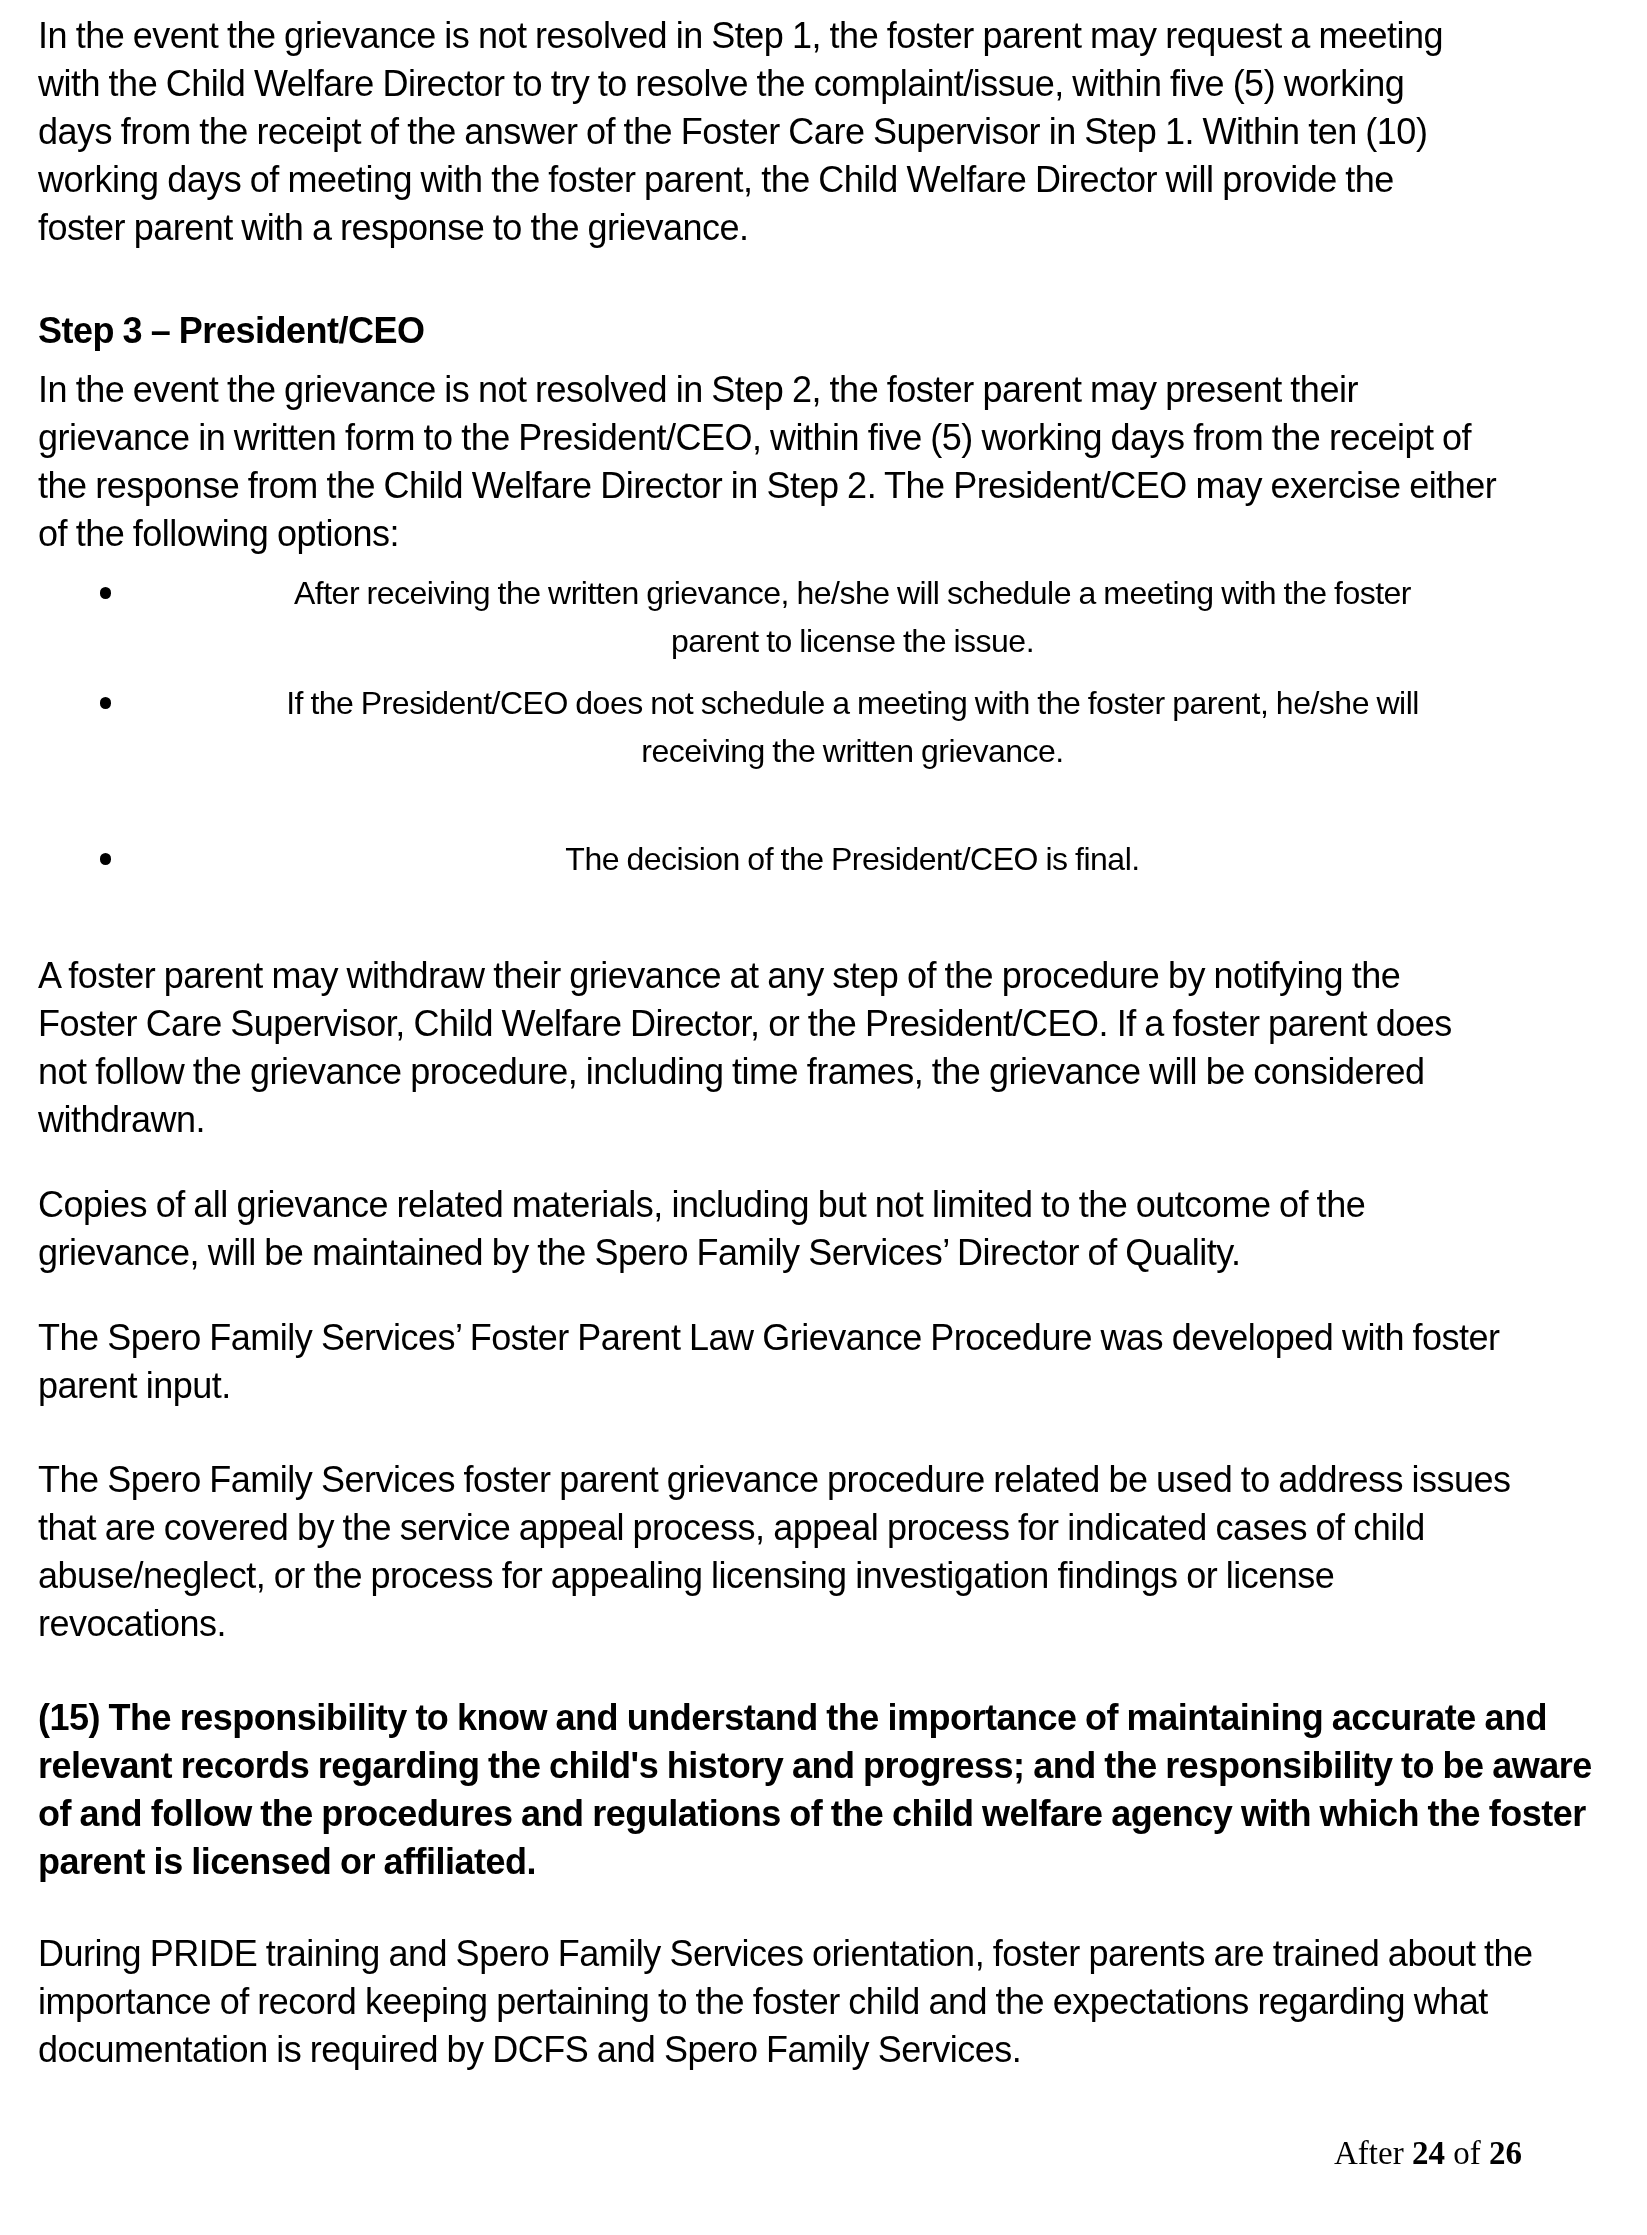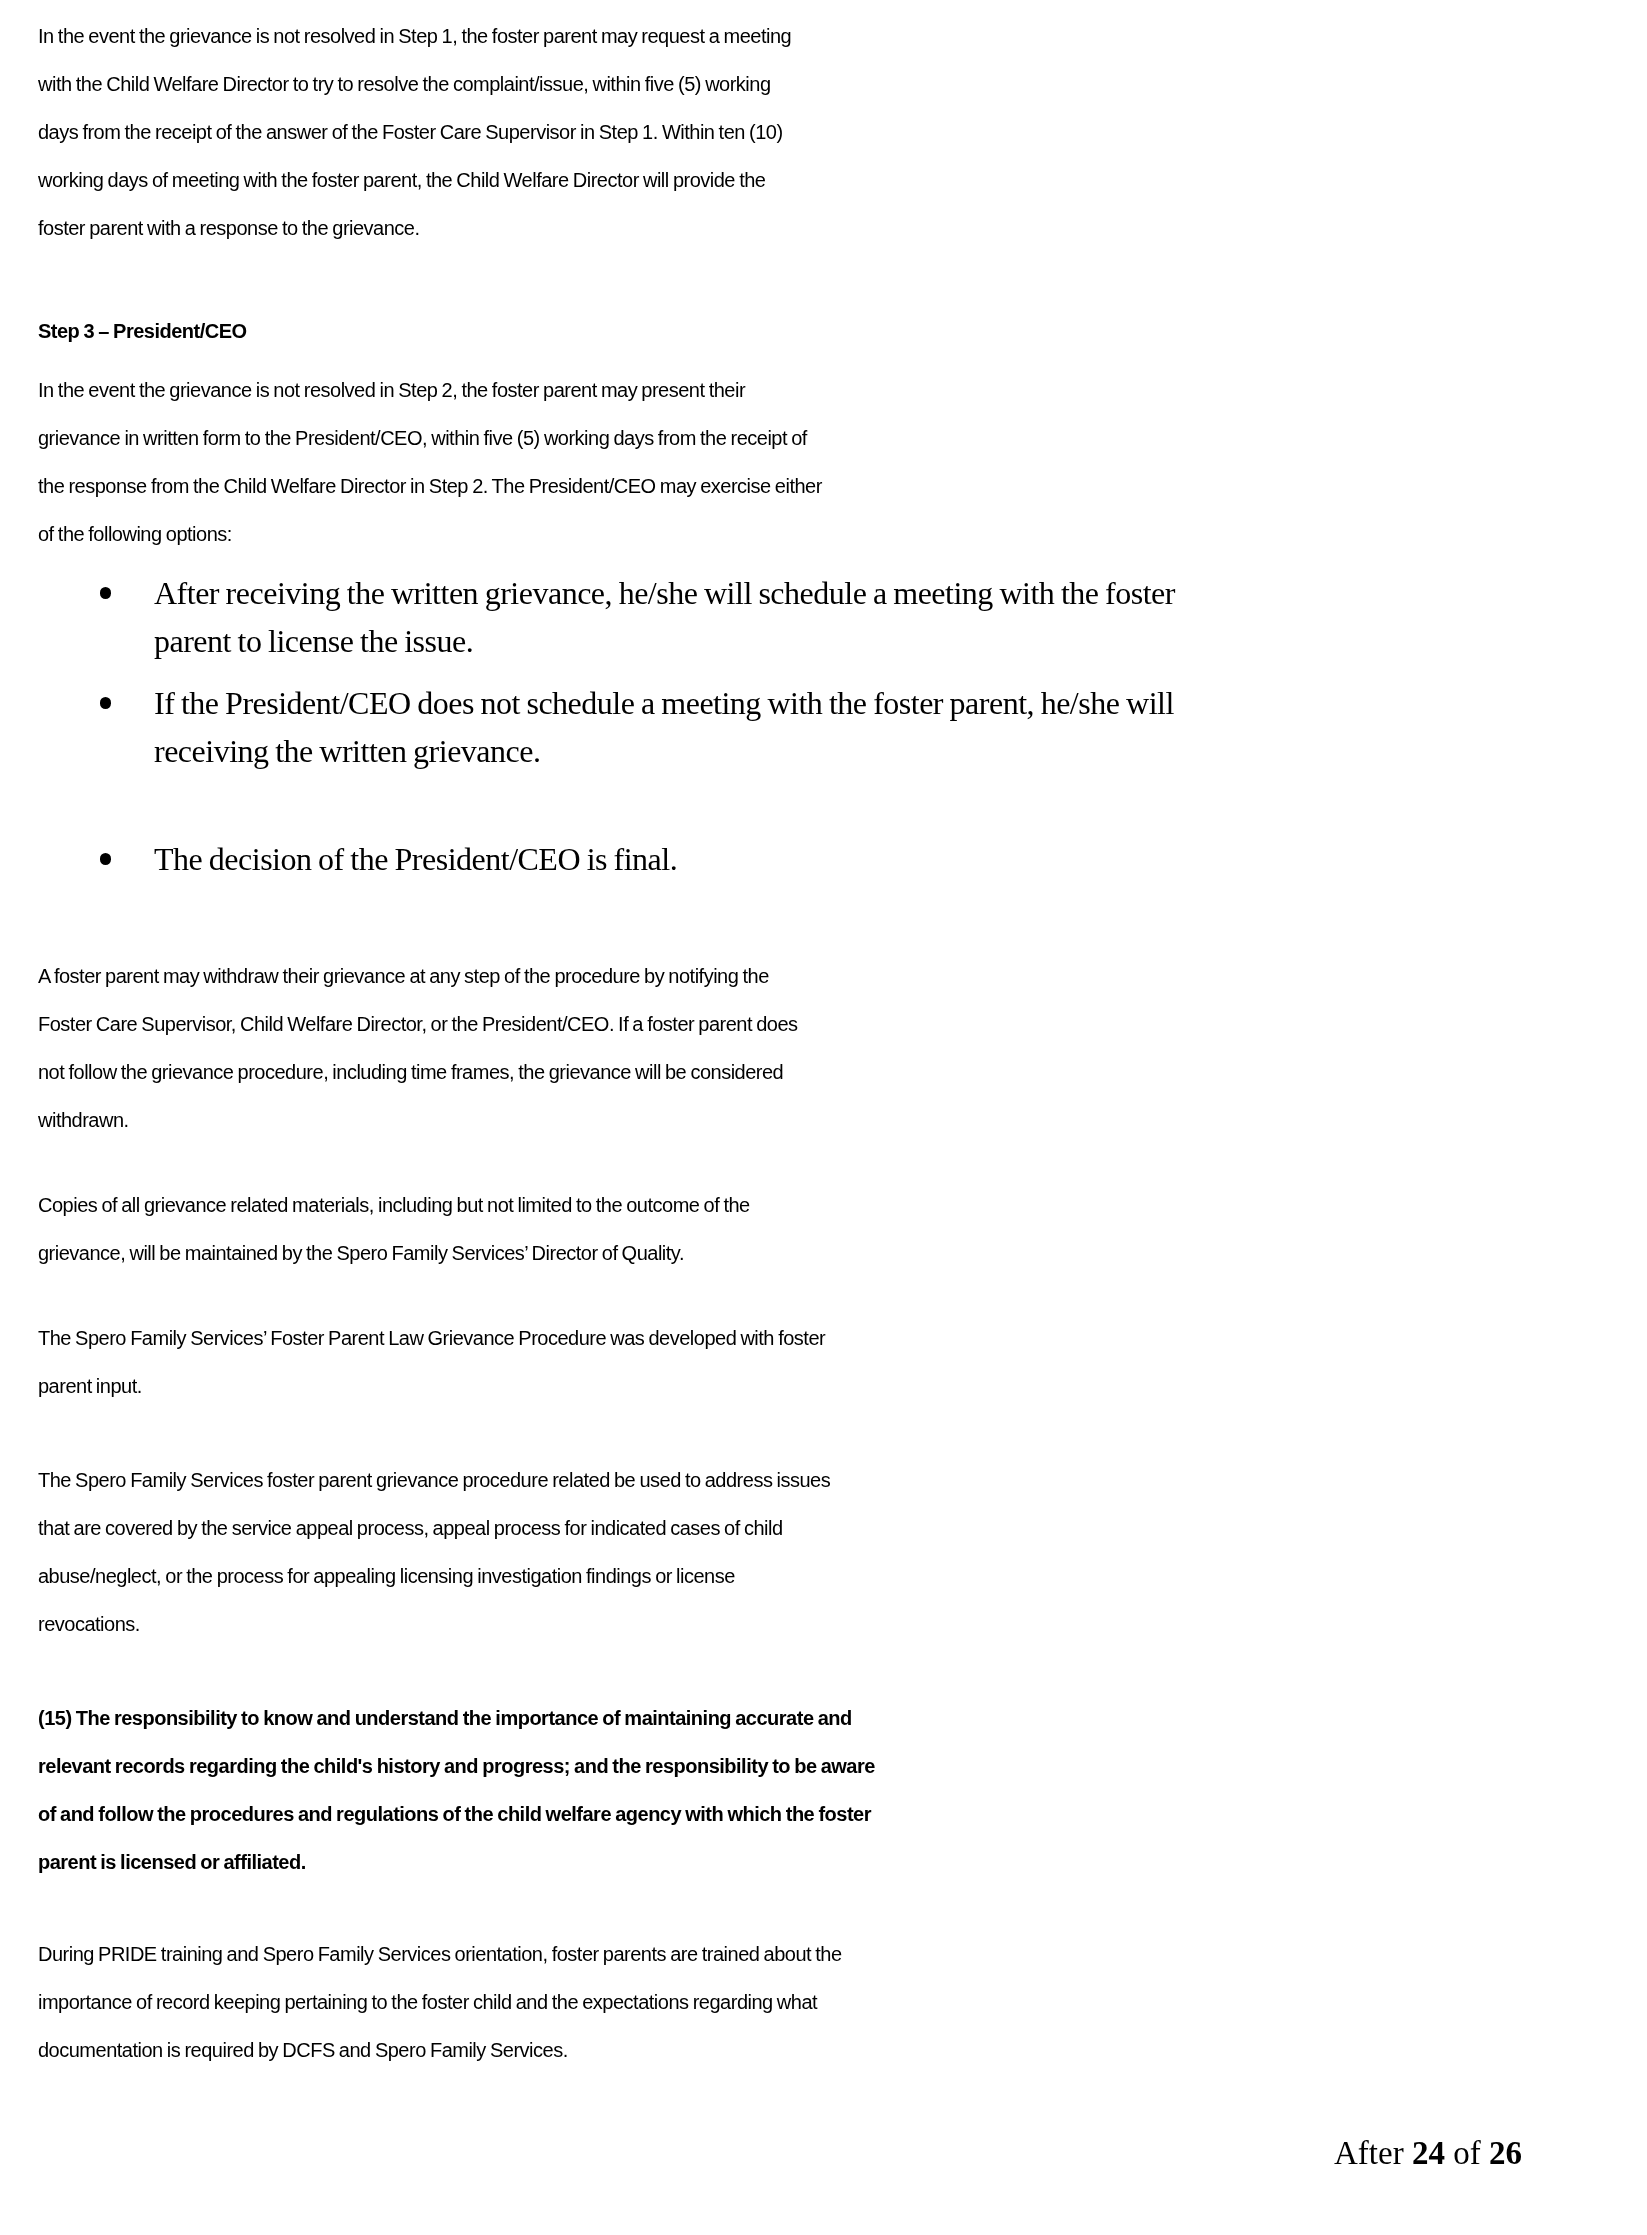--- a/index.html
+++ b/index.html
@@ -1,25 +1,25 @@
 <!DOCTYPE html>
 <html style="font-size:14px"><head>
 <meta charset="utf-8">
 <style>
   html, body { margin: 0; padding: 0; background: #ffffff; }
   body { width: 1647px; height: 2236px; position: relative; overflow: hidden; color: #000; }
   .page { position: absolute; left: 0; top: 0; width: 1647px; height: 2236px; }
   .block { position: absolute; left: 38px; width: 1520px;
-    font-family: "Liberation Sans", sans-serif; font-size: 20px; line-height: 48px;
+    font-family: "Liberation Sans", sans-serif; font-size: 36px; line-height: 48px;
     letter-spacing: -0.5px; word-spacing: -0.9px; }
   .line { display: block; white-space: nowrap; }
   .bold { font-weight: bold; }
   .bullet-item { position: absolute; left: 154px; width: 1397px;
-    font-family: Liberation Serif, serif; font-size: 32px; line-height: 48px;
-    letter-spacing: -0.5px; word-spacing: -0.9px; }
+    font-family: Liberation Sans, sans-serif; font-size: 32px; line-height: 48px;
+    letter-spacing: -0.5px; word-spacing: -0.9px; text-align: center; }
   .bullet-dot { position: absolute; left: -54px; top: 18.3px; width: 11.4px; height: 11.4px;
     border-radius: 50%; background: #000; }
   .footer { position: absolute; left: 1334px; top: 2131px; font-family: "Liberation Serif", serif;
     font-size: 33px; line-height: 44px; white-space: nowrap; }
   .footer b { font-weight: bold; }
 </style>
 </head>
 <body>
 
 <div class="page">

